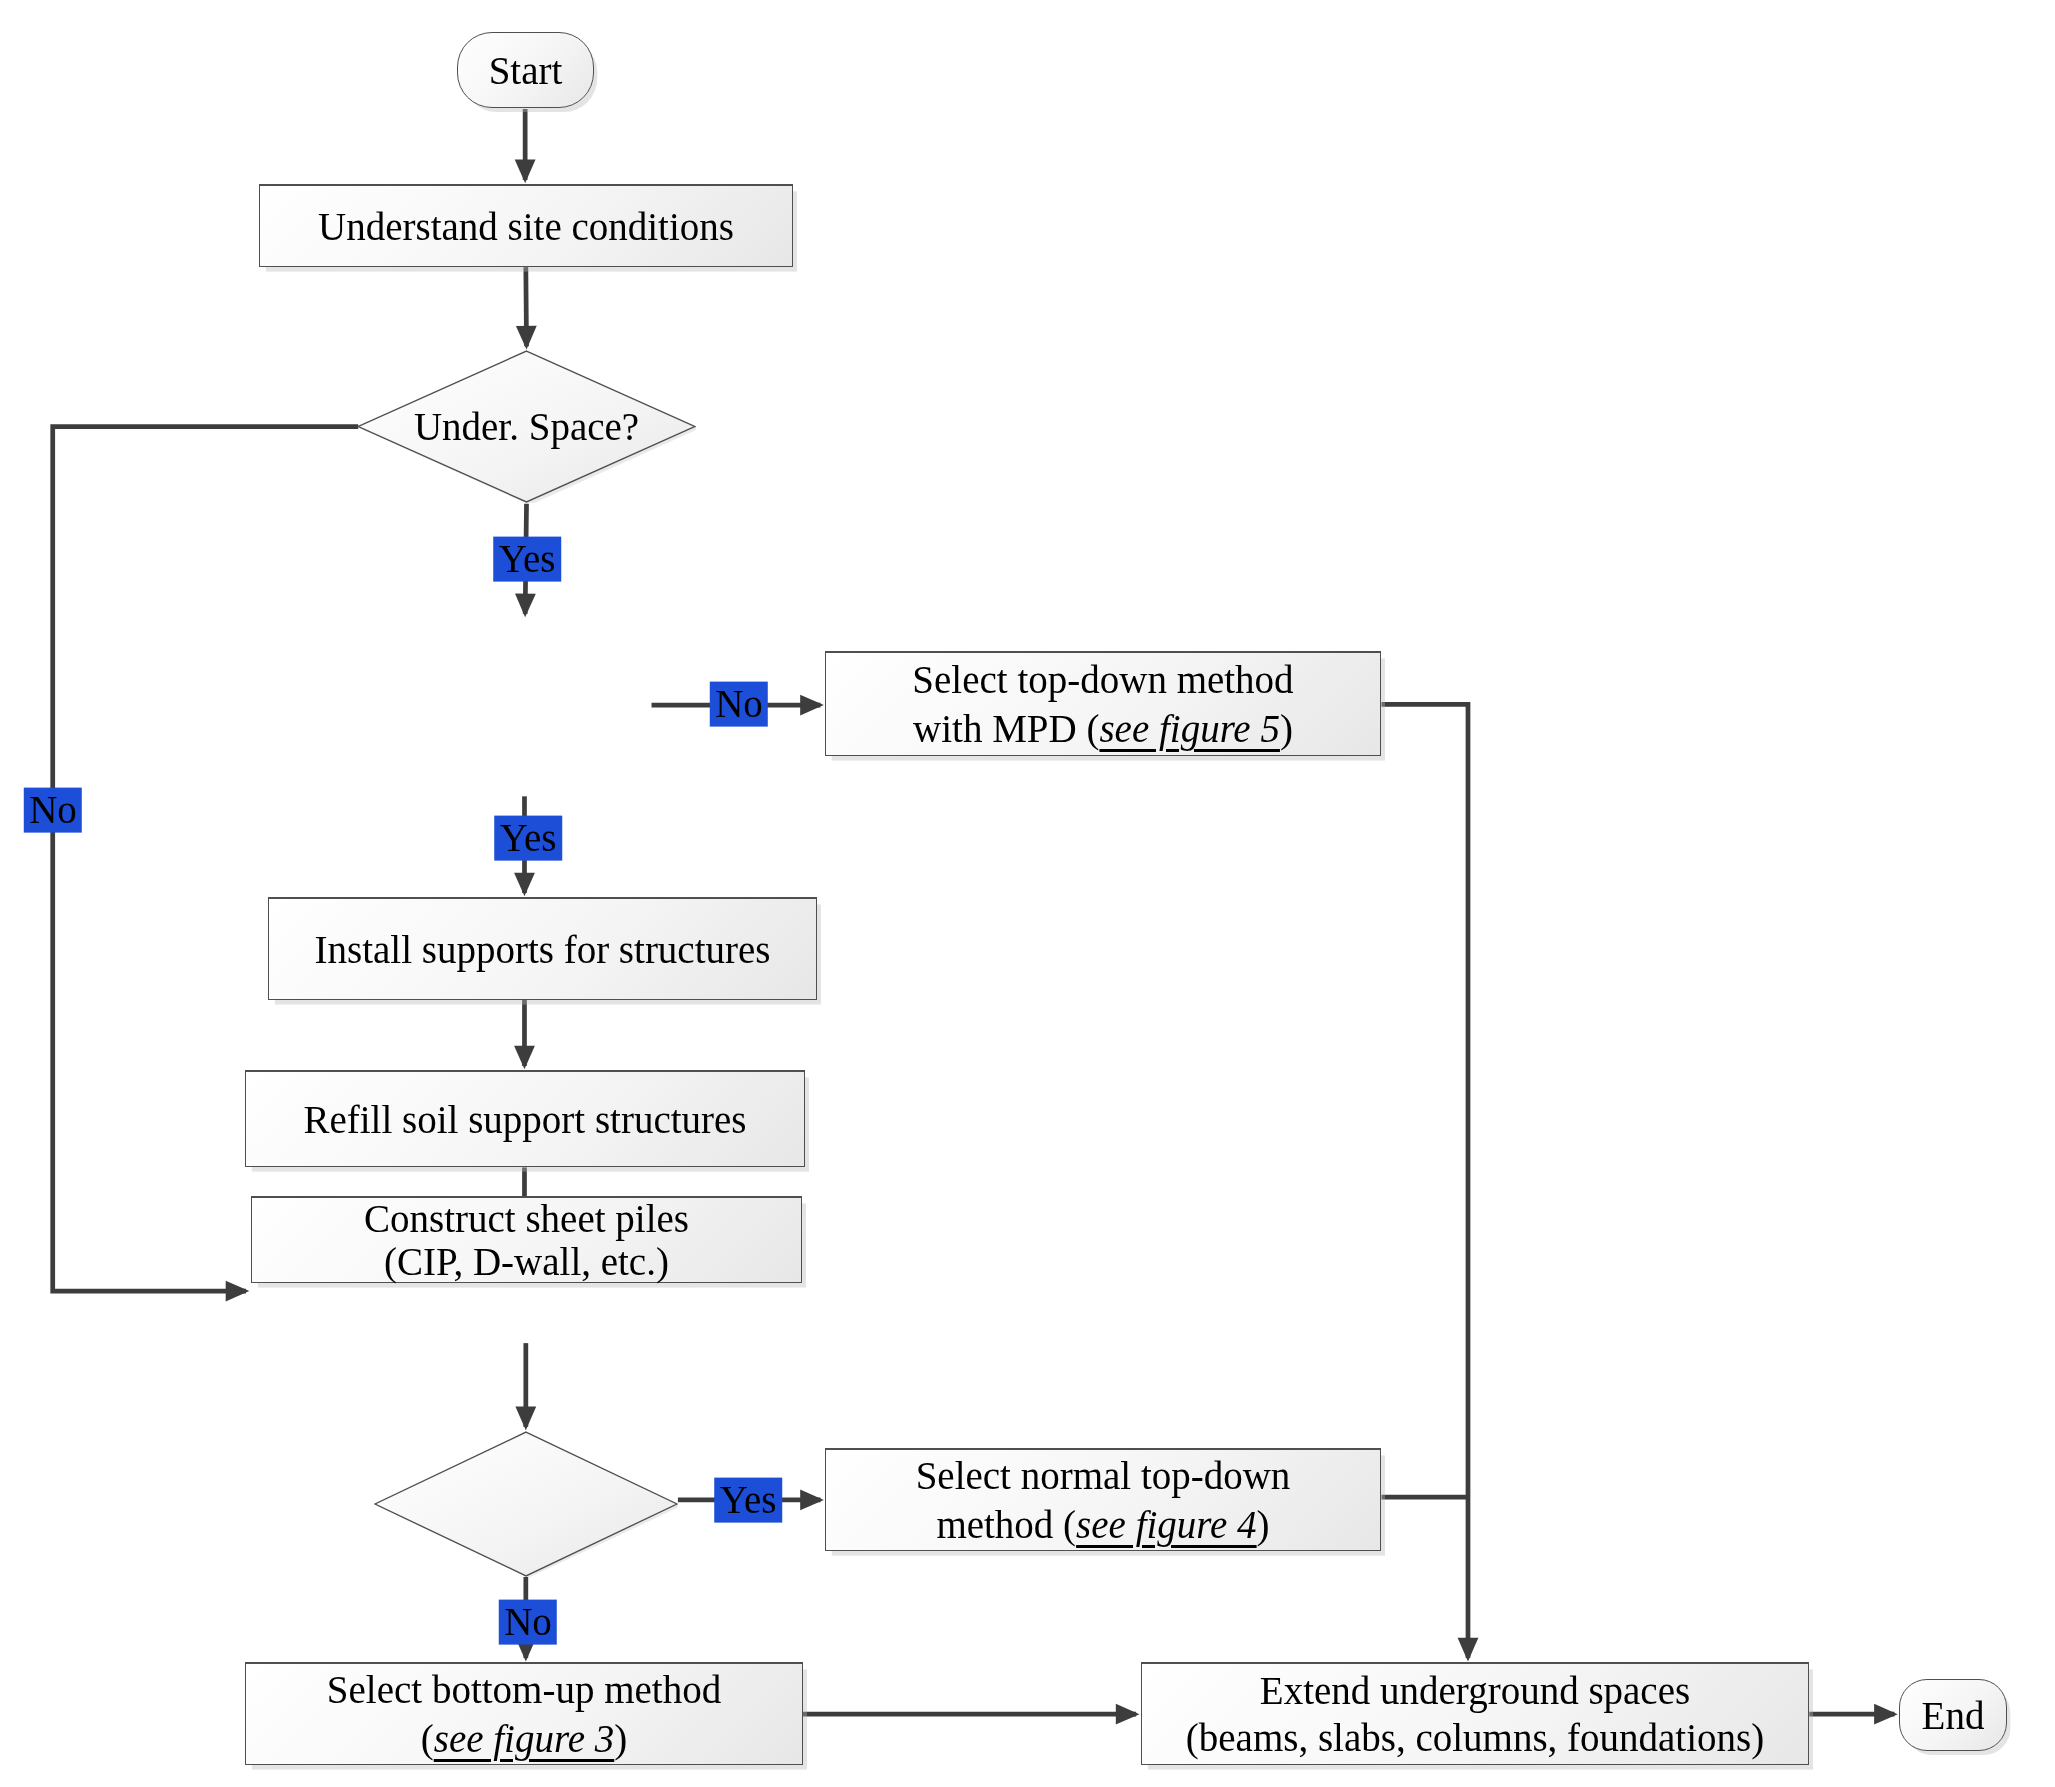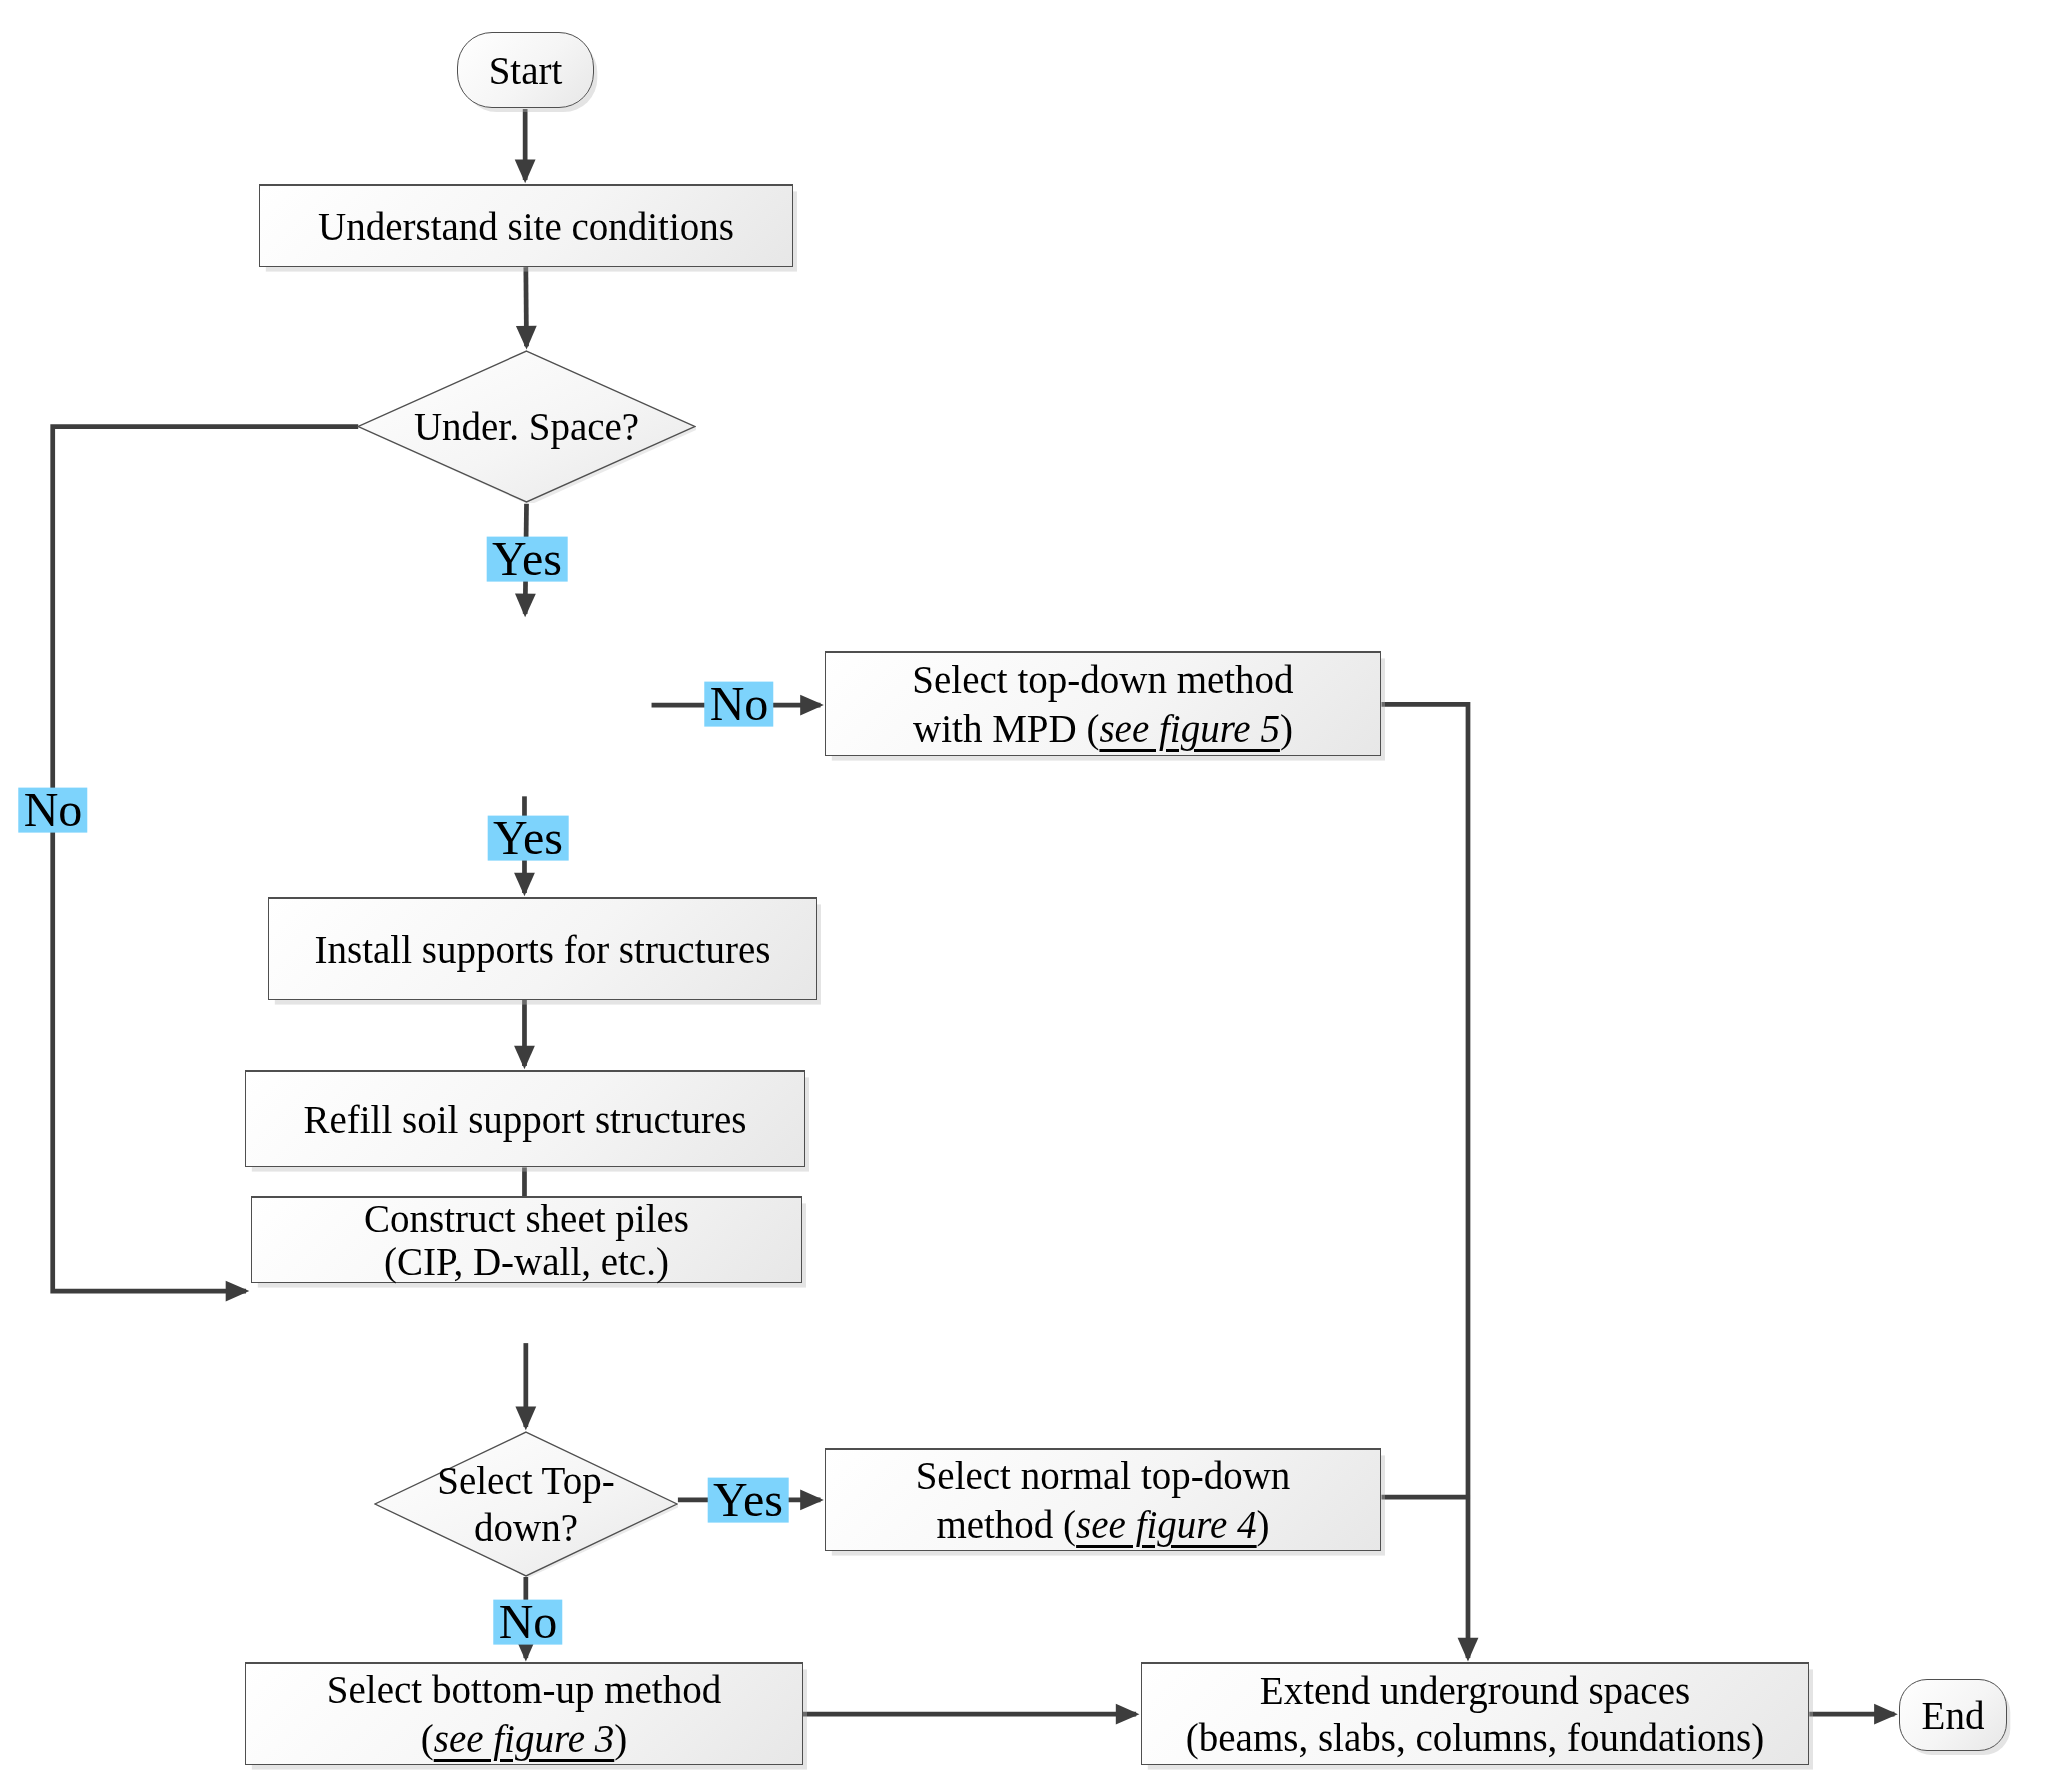--- a/index.html
+++ b/index.html
@@ -28,22 +28,22 @@
         border:1.4px solid var(--border);border-top-width:2px;
         box-shadow:5.4px 6px 0 -1.4px var(--shadow);}
   .pill{background:linear-gradient(135deg,var(--fill-top) 0%,var(--fill-mid) 55%,var(--fill-bottom) 100%);
         border:1.4px solid var(--border);border-radius:35px;
         box-shadow:4.7px 5.4px 0 -1.4px var(--shadow);}
   .diamond{background:transparent;}
   .diamond > svg{position:absolute;left:0;top:0;width:100%;height:100%;}
   .diamond .dtext{position:relative;z-index:2;line-height:47px;}
   .ln{line-height:49px;}
   .fig{font-style:italic;text-decoration:underline;text-underline-offset:6.8px;text-decoration-thickness:2.7px;}
-  .elabel{position:absolute;transform:translate(-50%,-50%);background:#7dd3fc;
-          padding:1.4px 5.4px;font-size:48px;line-height:42px;z-index:3;}
+  .elabel{position:absolute;transform:translate(-50%,-50%);background:#1d4ed8;
+          padding:1.4px 5.4px;font-size:39px;line-height:42px;z-index:3;}
 </style>
 </head>
 <body>
 
 <div class="canvas">
 
   <svg class="edges" viewBox="0 0 3042 2645" xmlns="http://www.w3.org/2000/svg">
     <defs>
       <marker id="ah" viewBox="0 0 10 10" refX="8.6" refY="5" markerWidth="5.3" markerHeight="5" orient="auto-start-reverse" markerUnits="strokeWidth">
         <path d="M0 0.6 L10 5 L0 9.4 Z"></path>
@@ -106,24 +106,20 @@
   <div class="node rect" style="left:251px;top:1196px;width:551px;height:87px">
     <div class="ln" style="line-height:43px"><span>Construct sheet piles</span></div>
     <div class="ln" style="line-height:43px"><span>(CIP, D-wall, etc.)</span></div>
   </div>
 
   <div class="node diamond" style="left:374px;top:1431px;width:304px;height:146px">
     <svg viewBox="0 0 450 216">
       <polygon points="233,9 459,117 233,223 9,117" transform="translate(-4,-6)" fill="rgba(185,185,185,0.30)" stroke="none"></polygon>
       <polygon points="225,1.5 448.5,108 225,214.5 1.5,108" fill="url(#shapeGrad)" stroke="var(--border)" stroke-width="2"></polygon>
     </svg>
-    <div class="dtext">
-      <span>Select Top-</span><br>
-      <span>down?</span>
-    </div>
   </div>
 
   <div class="node rect" style="left:825px;top:1448px;width:556px;height:103px">
     <div class="ln"><span>Select normal top-down</span></div>
     <div class="ln"><span>method (</span><span class="fig">see figure 4</span><span>)</span></div>
   </div>
 
   <div class="node rect" style="left:245px;top:1662px;width:558px;height:103px">
     <div class="ln"><span>Select bottom-up method</span></div>
     <div class="ln"><span>(</span><span class="fig">see figure 3</span><span>)</span></div>

